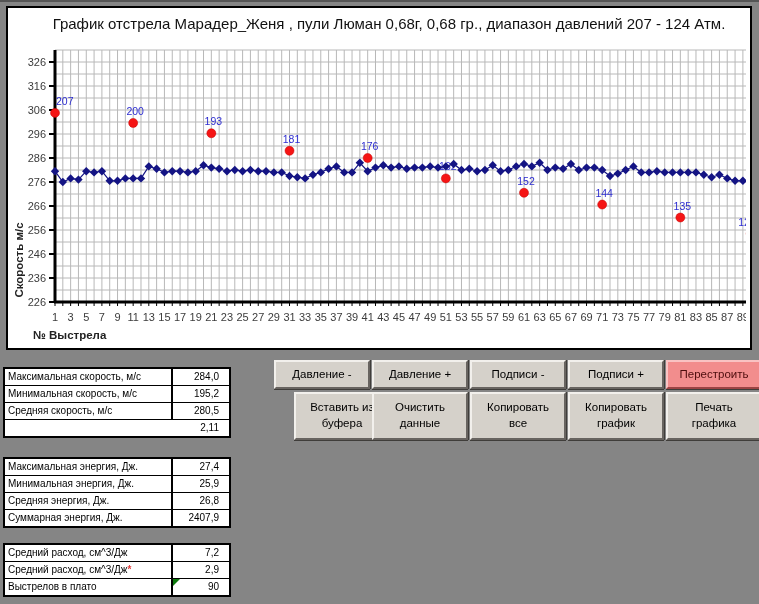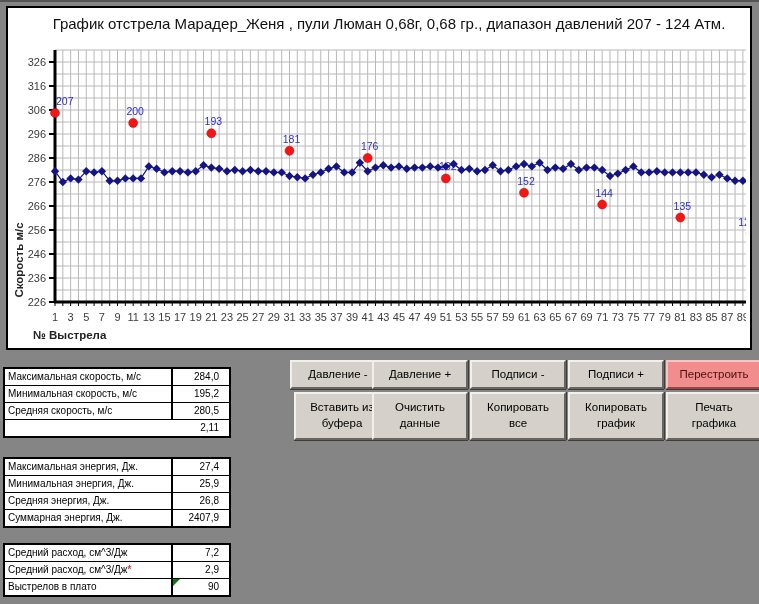--- a/index.html
+++ b/index.html
@@ -456,21 +456,21 @@
         <div class="stat-lbl">Средний расход, см^3/Дж<span class="star">*</span></div>
         <div class="stat-val">2,9</div>
       </div>
       <div class="stat-row">
         <div class="stat-lbl">Выстрелов в плато</div>
         <div class="stat-val">90<span class="corner"></span></div>
       </div>
     </div>
   </div>
 <div id="buttons">
-    <div class="btn" style="left: 274px; width: 92px; top: 358px; height: 25px; margin-left: 16px;">Давление -</div>
+    <div class="btn" style="left: 274px; width: 92px; top: 358px; height: 25px;">Давление -</div>
     <div class="btn" style="left: 372px; width: 92px; top: 358px; height: 25px;">Давление +</div>
     <div class="btn" style="left: 470px; width: 92px; top: 358px; height: 25px;">Подписи -</div>
     <div class="btn" style="left: 568px; width: 92px; top: 358px; height: 25px;">Подписи +</div>
     <div class="btn hl" style="left: 666px; width: 92px; top: 358px; height: 25px;">Перестроить</div>
     <div class="btn" style="left: 274px; width: 92px; top: 390px; height: 44px; margin-left: 20px;">Вставить из
 буфера</div>
     <div class="btn" style="left: 372px; width: 92px; top: 390px; height: 44px;">Очистить
 данные</div>
     <div class="btn" style="left: 470px; width: 92px; top: 390px; height: 44px;">Копировать
 все</div>

